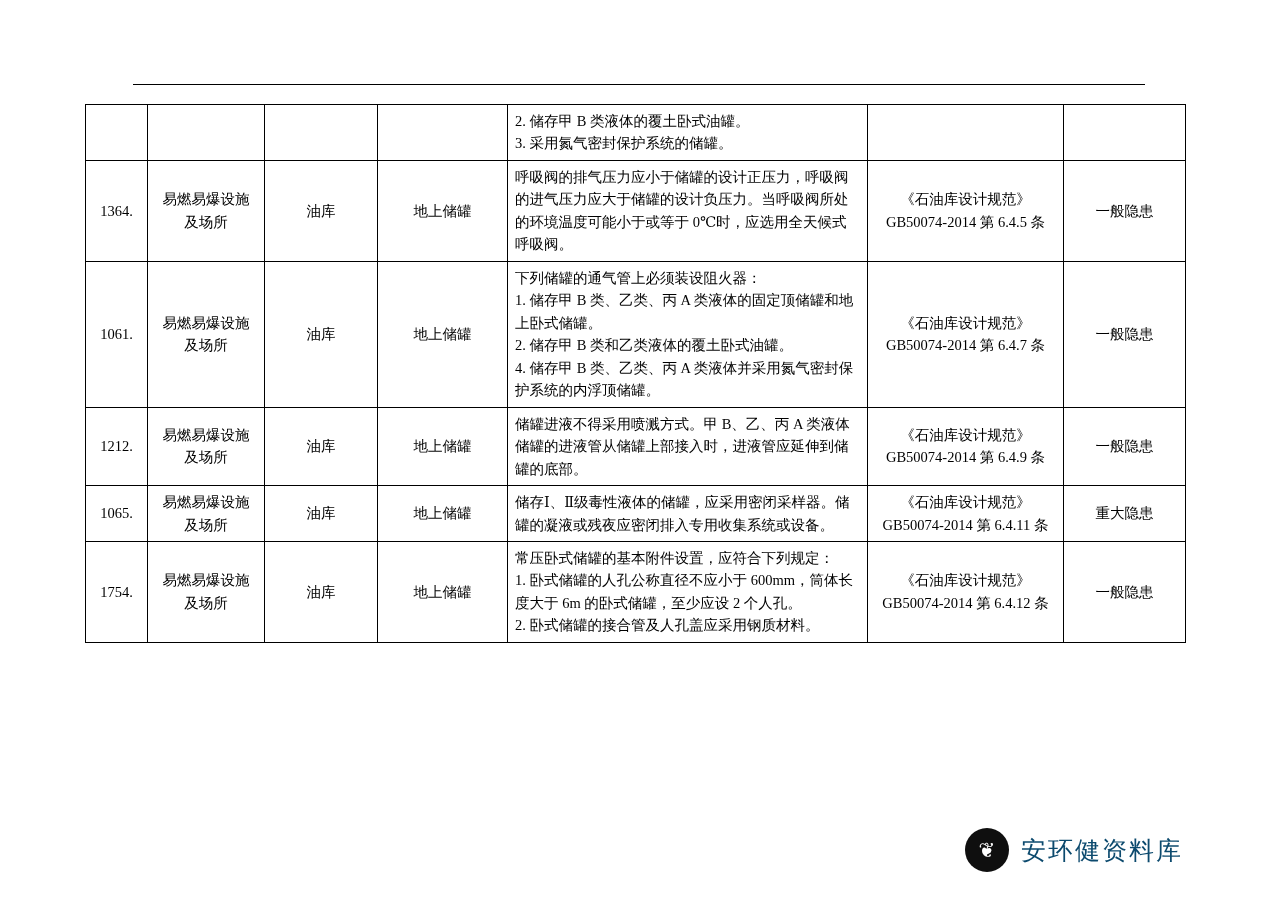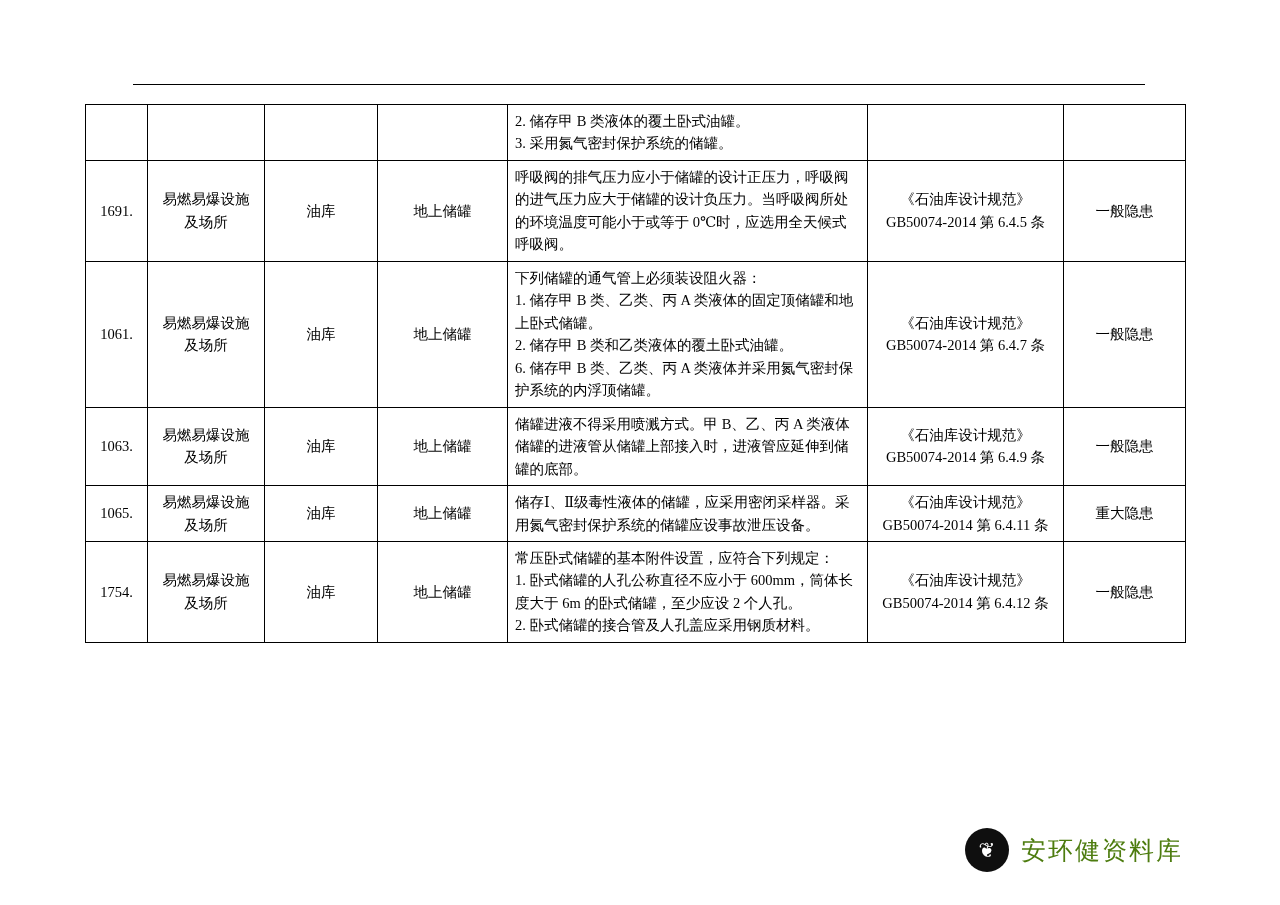--- a/index.html
+++ b/index.html
@@ -99,21 +99,21 @@
     transform: translate(-50%, -50%);
     color: #fff;
     font-size: 20px;
     line-height: 1;
     font-family: "DejaVu Sans", sans-serif;
   }
   .logo-text {
     font-size: 25px;
     letter-spacing: 2px;
     font-family: "Liberation Sans", sans-serif;
-    color: #4d7c0f;
+    color: #0c4a6e;
     white-space: nowrap;
   }
 </style>
 </head>
 <body>
 
 <div class="page">
 
   <div class="header-rule"></div>
 
@@ -135,68 +135,68 @@
           <td class="cat"></td>
           <td class="site"></td>
           <td class="obj"></td>
           <td class="desc">2.  储存甲 B 类液体的覆土卧式油罐。
 3.  采用氮气密封保护系统的储罐。</td>
           <td class="ref"></td>
           <td class="level"></td>
         </tr>
 
         <tr>
-          <td class="num">1691.</td>
+          <td class="num">1364.</td>
           <td class="cat">易燃易爆设施
 及场所</td>
           <td class="site">油库</td>
           <td class="obj">地上储罐</td>
           <td class="desc">呼吸阀的排气压力应小于储罐的设计正压力，呼吸阀的进气压力应大于储罐的设计负压力。当呼吸阀所处的环境温度可能小于或等于 0℃时，应选用全天候式呼吸阀。</td>
           <td class="ref">《石油库设计规范》
 GB50074-2014 第 6.4.5 条</td>
           <td class="level">一般隐患</td>
         </tr>
 
 
         <tr>
           <td class="num">1061.</td>
           <td class="cat">易燃易爆设施
 及场所</td>
           <td class="site">油库</td>
           <td class="obj">地上储罐</td>
           <td class="desc">下列储罐的通气管上必须装设阻火器：
 1.  储存甲 B 类、乙类、丙 A 类液体的固定顶储罐和地上卧式储罐。
 2.  储存甲 B 类和乙类液体的覆土卧式油罐。
-6.  储存甲 B 类、乙类、丙 A 类液体并采用氮气密封保护系统的内浮顶储罐。</td>
+4.  储存甲 B 类、乙类、丙 A 类液体并采用氮气密封保护系统的内浮顶储罐。</td>
           <td class="ref">《石油库设计规范》
 GB50074-2014 第 6.4.7 条</td>
           <td class="level">一般隐患</td>
         </tr>
 
 
         <tr>
-          <td class="num">1063.</td>
+          <td class="num">1212.</td>
           <td class="cat">易燃易爆设施
 及场所</td>
           <td class="site">油库</td>
           <td class="obj">地上储罐</td>
           <td class="desc">储罐进液不得采用喷溅方式。甲 B、乙、丙 A 类液体储罐的进液管从储罐上部接入时，进液管应延伸到储罐的底部。</td>
           <td class="ref">《石油库设计规范》
 GB50074-2014 第 6.4.9 条</td>
           <td class="level">一般隐患</td>
         </tr>
 
 
         <tr>
           <td class="num">1065.</td>
           <td class="cat">易燃易爆设施
 及场所</td>
           <td class="site">油库</td>
           <td class="obj">地上储罐</td>
-          <td class="desc">储存Ⅰ、Ⅱ级毒性液体的储罐，应采用密闭采样器。采用氮气密封保护系统的储罐应设事故泄压设备。</td>
+          <td class="desc">储存Ⅰ、Ⅱ级毒性液体的储罐，应采用密闭采样器。储罐的凝液或残夜应密闭排入专用收集系统或设备。</td>
           <td class="ref">《石油库设计规范》
 GB50074-2014 第 6.4.11 条</td>
           <td class="level">重大隐患</td>
         </tr>
 
         <tr>
           <td class="num">1754.</td>
           <td class="cat">易燃易爆设施
 及场所</td>
           <td class="site">油库</td>

